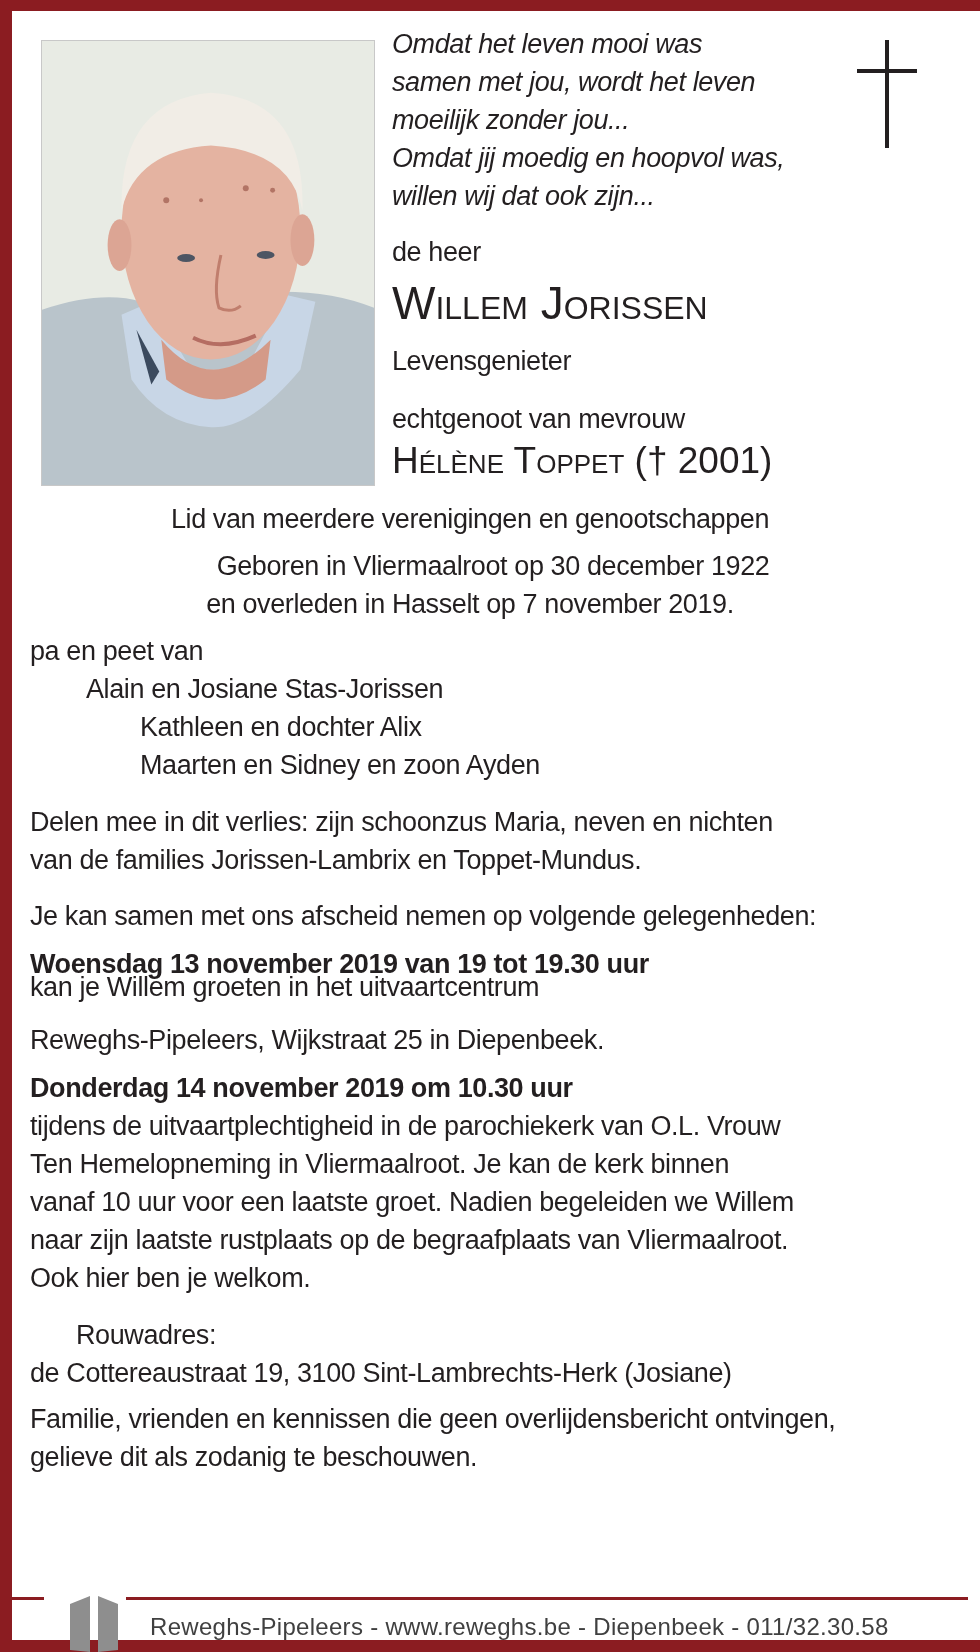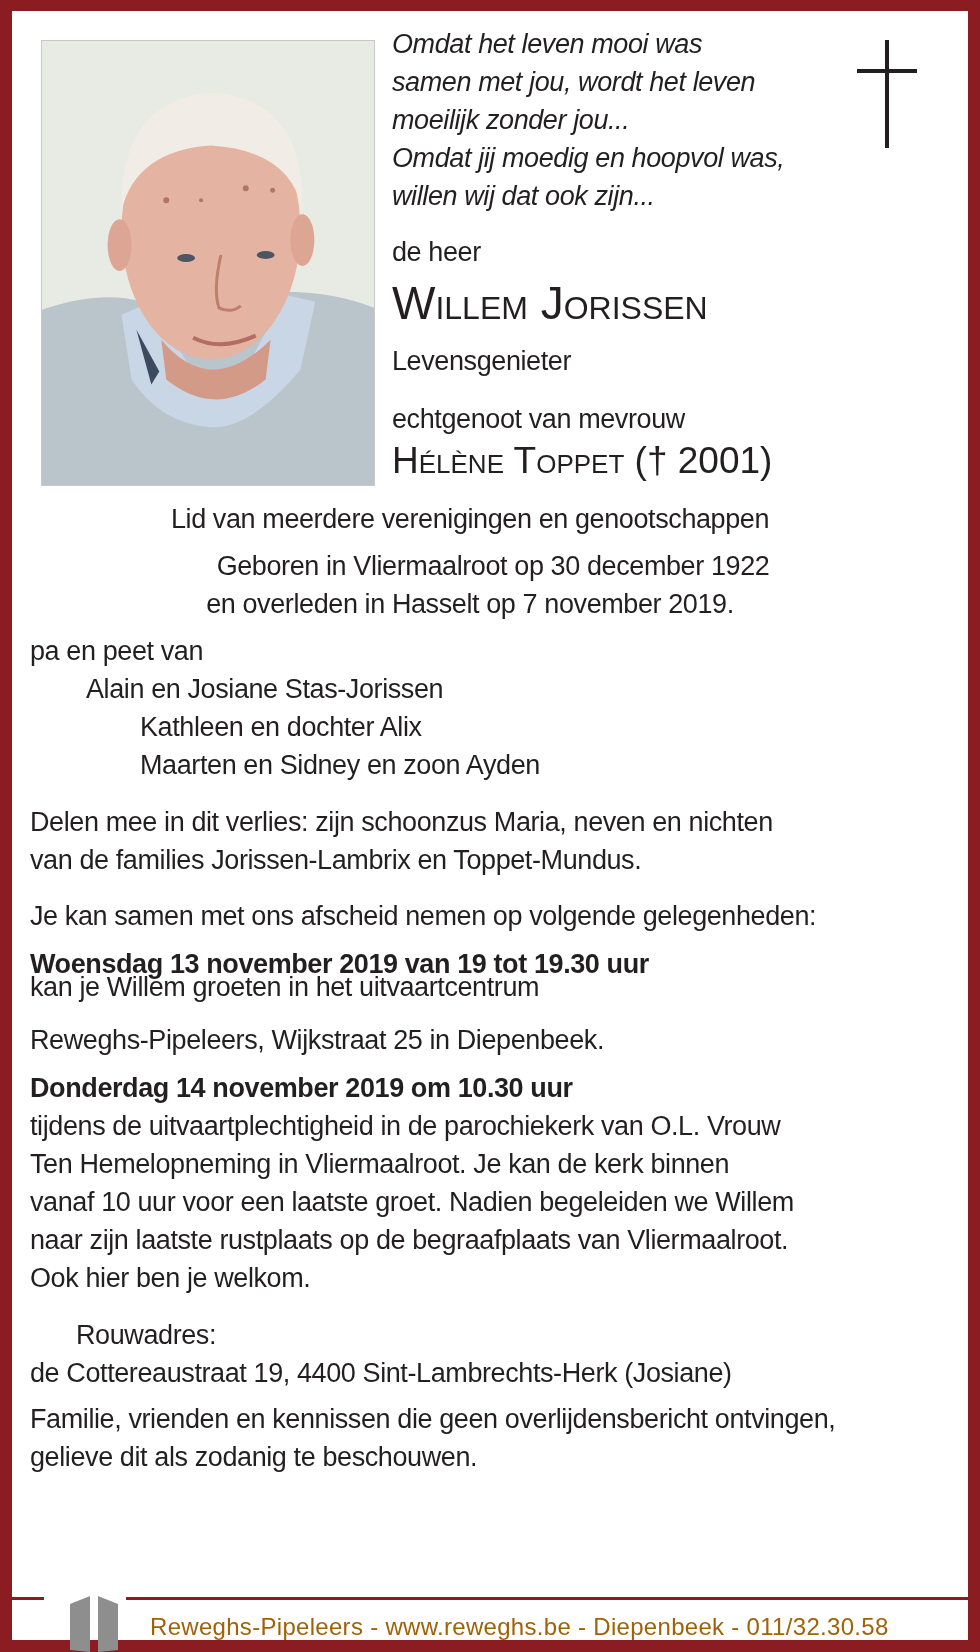--- a/index.html
+++ b/index.html
@@ -1,31 +1,31 @@
 <!DOCTYPE html>
 <html><head>
 <meta charset="utf-8">
 <style>
   html, body { margin:0; padding:0; }
   body { width:980px; height:1652px; background:#8b1c21; position:relative; overflow:hidden;
          font-family: "Liberation Sans", "DejaVu Sans", sans-serif; color:#231f20; }
-  .card { position:absolute; left:12px; top:11px; width:956px; height:1629px; background:#ffffff; }
+  .card { position:absolute; left:12px; top:11px; width:956px; height:1629px; background:#ffffff;padding-left:12px; }
   .photo { position:absolute; left:29px; top:29px; width:334px; height:446px;
            border:1px solid #c8c8c8; box-sizing:border-box; background:#e9ebe5; overflow:hidden; }
   .photo svg { width:100%; height:100%; display:block; }
   .cross { position:absolute; left:845px; top:29px; width:60px; height:108px; }
   .t { position:absolute; white-space:nowrap; font-size:27px; line-height:38px; letter-spacing:-0.4px; }
   .it { }
   .b { font-weight:bold; }
   .poem .t { font-style:italic; }
   .name { font-size:46px; line-height:52px; letter-spacing:0px; font-variant:small-caps; }
   .spouse { font-size:37px; line-height:44px; font-variant:small-caps; letter-spacing:0px; }
   .footer-line { position:absolute; top:1586px; height:3px; background:#8b1c21; }
   .footer-text { position:absolute; left:138px; top:1601px; font-size:24px; line-height:30px;
-                 letter-spacing:0.3px; color:#a16207; white-space:nowrap; }
+                 letter-spacing:0.3px; color:#404040; white-space:nowrap; }
   .logo { position:absolute; left:58px; top:1585px; width:48px; height:56px; }
 </style>
 </head>
 <body>
 
 <div class="card">
 
   <div class="photo">
     <svg viewBox="0 0 334 446" preserveAspectRatio="none">
       <rect x="0" y="0" width="334" height="446" fill="#e8ebe4"></rect>
@@ -105,21 +105,21 @@
     <div class="t b" style="left:18px; top:1058px;">Donderdag 14 november 2019 om 10.30 uur</div>
     <div class="t" style="left:18px; top:1096px;">tijdens de uitvaartplechtigheid in de parochiekerk van O.L. Vrouw</div>
     <div class="t" style="left:18px; top:1134px;">Ten Hemelopneming in Vliermaalroot. Je kan de kerk binnen</div>
     <div class="t" style="left:18px; top:1172px;">vanaf 10 uur voor een laatste groet. Nadien begeleiden we Willem</div>
     <div class="t" style="left:18px; top:1210px;">naar zijn laatste rustplaats op de begraafplaats van Vliermaalroot.</div>
     <div class="t" style="left:18px; top:1248px;">Ook hier ben je welkom.</div>
   </div>
 
   <div>
     <div class="t" style="left:18px; top:1305px;margin-left:46px;">Rouwadres:</div>
-    <div class="t" style="left:18px; top:1343px;">de Cottereaustraat 19, 4400 Sint-Lambrechts-Herk (Josiane)</div>
+    <div class="t" style="left:18px; top:1343px;">de Cottereaustraat 19, 3100 Sint-Lambrechts-Herk (Josiane)</div>
   </div>
 
   <div>
     <div class="t it" style="left:18px; top:1389px;">Familie, vrienden en kennissen die geen overlijdensbericht ontvingen,</div>
     <div class="t it" style="left:18px; top:1427px;">gelieve dit als zodanig te beschouwen.</div>
   </div>
 
   <div class="footer-line" style="left:0; width:32px;"></div>
   <div class="footer-line" style="left:114px; width:842px;"></div>
 

